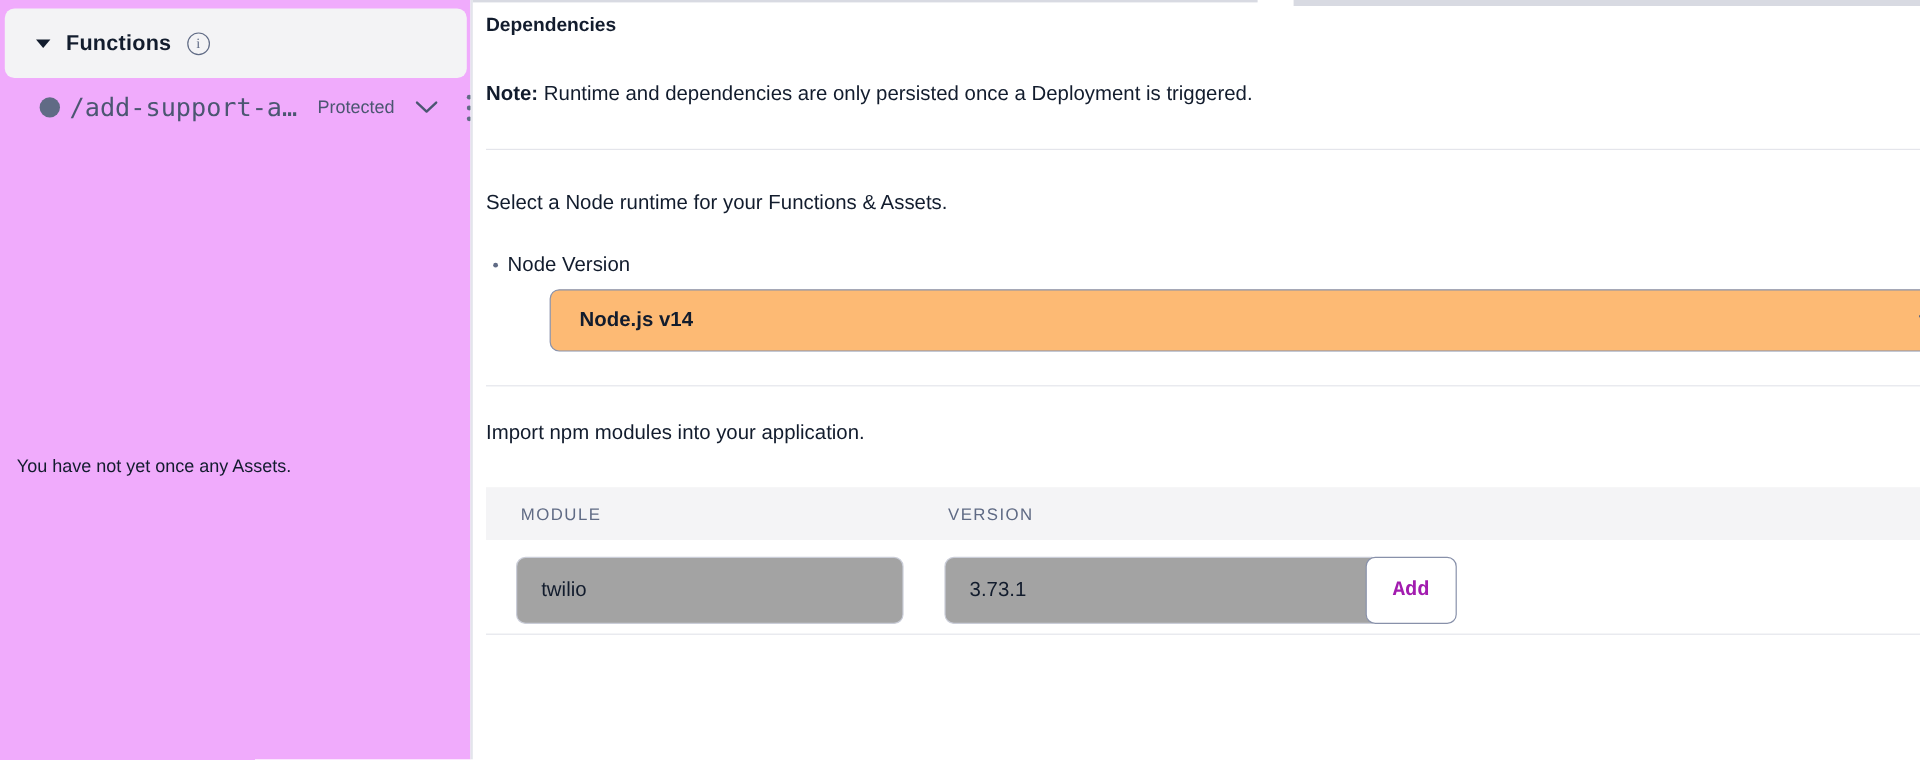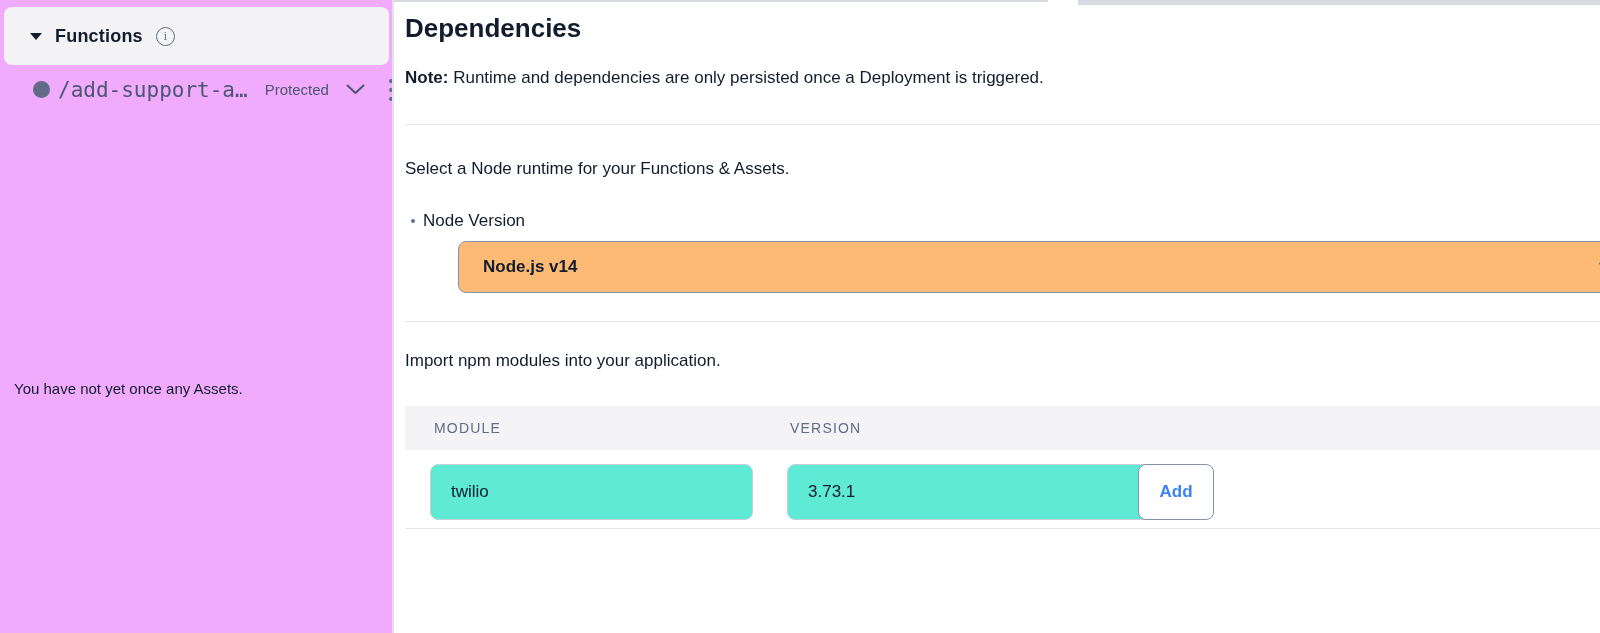--- a/index.html
+++ b/index.html
@@ -56,21 +56,21 @@
   .kebab { margin-left:21px; display:flex; flex-direction:column; gap:5px; cursor:pointer; padding:3px; }
   .kebab span { width:4px; height:4px; border-radius:50%; background:#606B85; }
 
   .assets-empty { left:14px; top:380px; font-size:15px; color:#121C2D; }
 
   
   #top-strip-left  { left:394px; top:0; width:654px; height:2px; background:#D8DAE2; }
   #top-strip-right { left:1078px; top:0; width:522px; height:5px; background:#D8DAE2; }
 
   
-  .page-title { left:405px; top:13px; font-size:26px; font-weight:700; }
+  .page-title { left:405px; top:13px; font-size:16px; font-weight:700; }
   .note { left:405px; top:68px; font-size:17px; }
   .note .bold { font-weight:700; }
   .divider { position:absolute; left:405px; width:1195px; height:1px; background:#E4E5EB; }
   #divider1 { top:124px; }
   #divider2 { top:321px; }
   #divider3 { top:528px; }
 
   .runtime-prompt { left:405px; top:159px; font-size:17px; }
 
   .field-label { left:411px; top:211px; display:flex; align-items:center; gap:8px; }
@@ -90,32 +90,32 @@
   .table-header { left:405px; top:406px; width:1195px; height:44px; background:#F4F4F6; }
   .th {
     position:absolute; top:50%; transform:translateY(-50%);
     font-size:14px; color:#606B85; letter-spacing:1.2px;
   }
   #th-module { left:29px; }
   #th-version { left:385px; }
 
   .text-input {
     position:absolute; height:56px;
-    border:1px solid #CACDD8; border-radius:8px; background:#5eead4;
+    border:1px solid #CACDD8; border-radius:8px; background:#a3a3a3;
     padding:0 20px; font-size:17px; color:#121C2D;
     font-family:"Liberation Sans", sans-serif; outline:none;
   }
   #module-input { left:430px; top:464px; width:323px; }
   #version-input { left:787px; top:464px; width:364px; }
 
   .add-button {
     position:absolute; left:1138px; top:464px; width:76px; height:56px;
     border:1px solid #8891AA; border-radius:8px; background:#fff;
-    font-size:17px; font-weight:700; color:#3b82f6;
-    font-family:Liberation Sans, sans-serif; cursor:pointer;
+    font-size:17px; font-weight:700; color:#a21caf;
+    font-family:Liberation Mono, monospace; cursor:pointer;
   }
 </style>
 </head>
 <body>
 
 <div id="sidebar" class="abs">
 
   <div class="section-header" id="functions-header">
     <span class="caret-down"></span>
     <span class="section-title">Functions</span>

